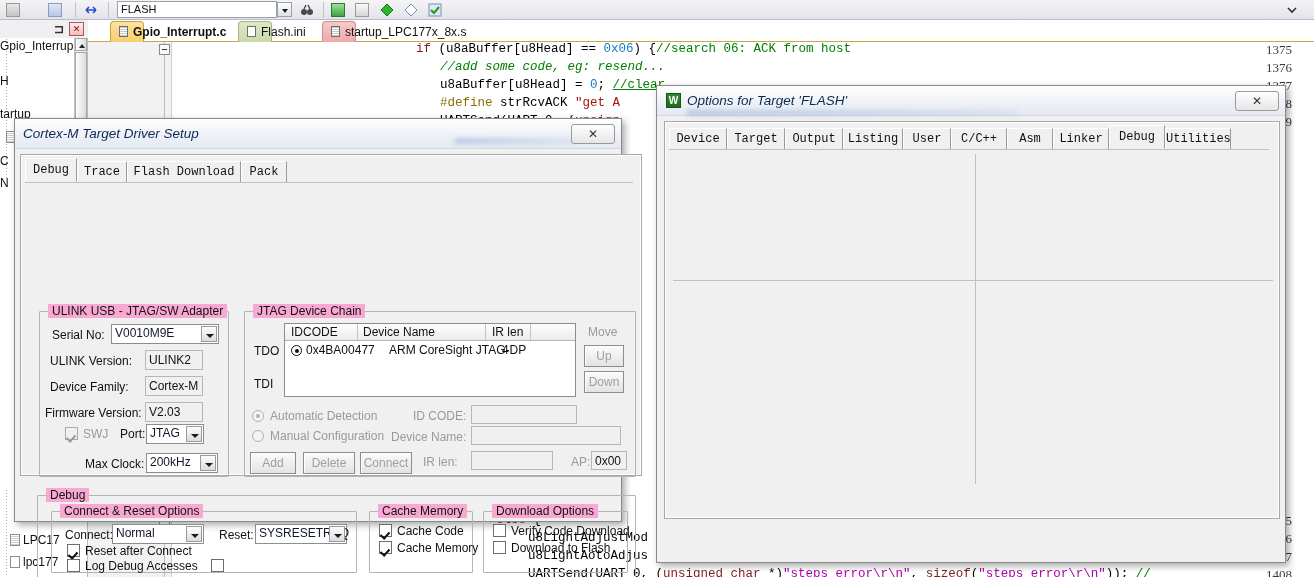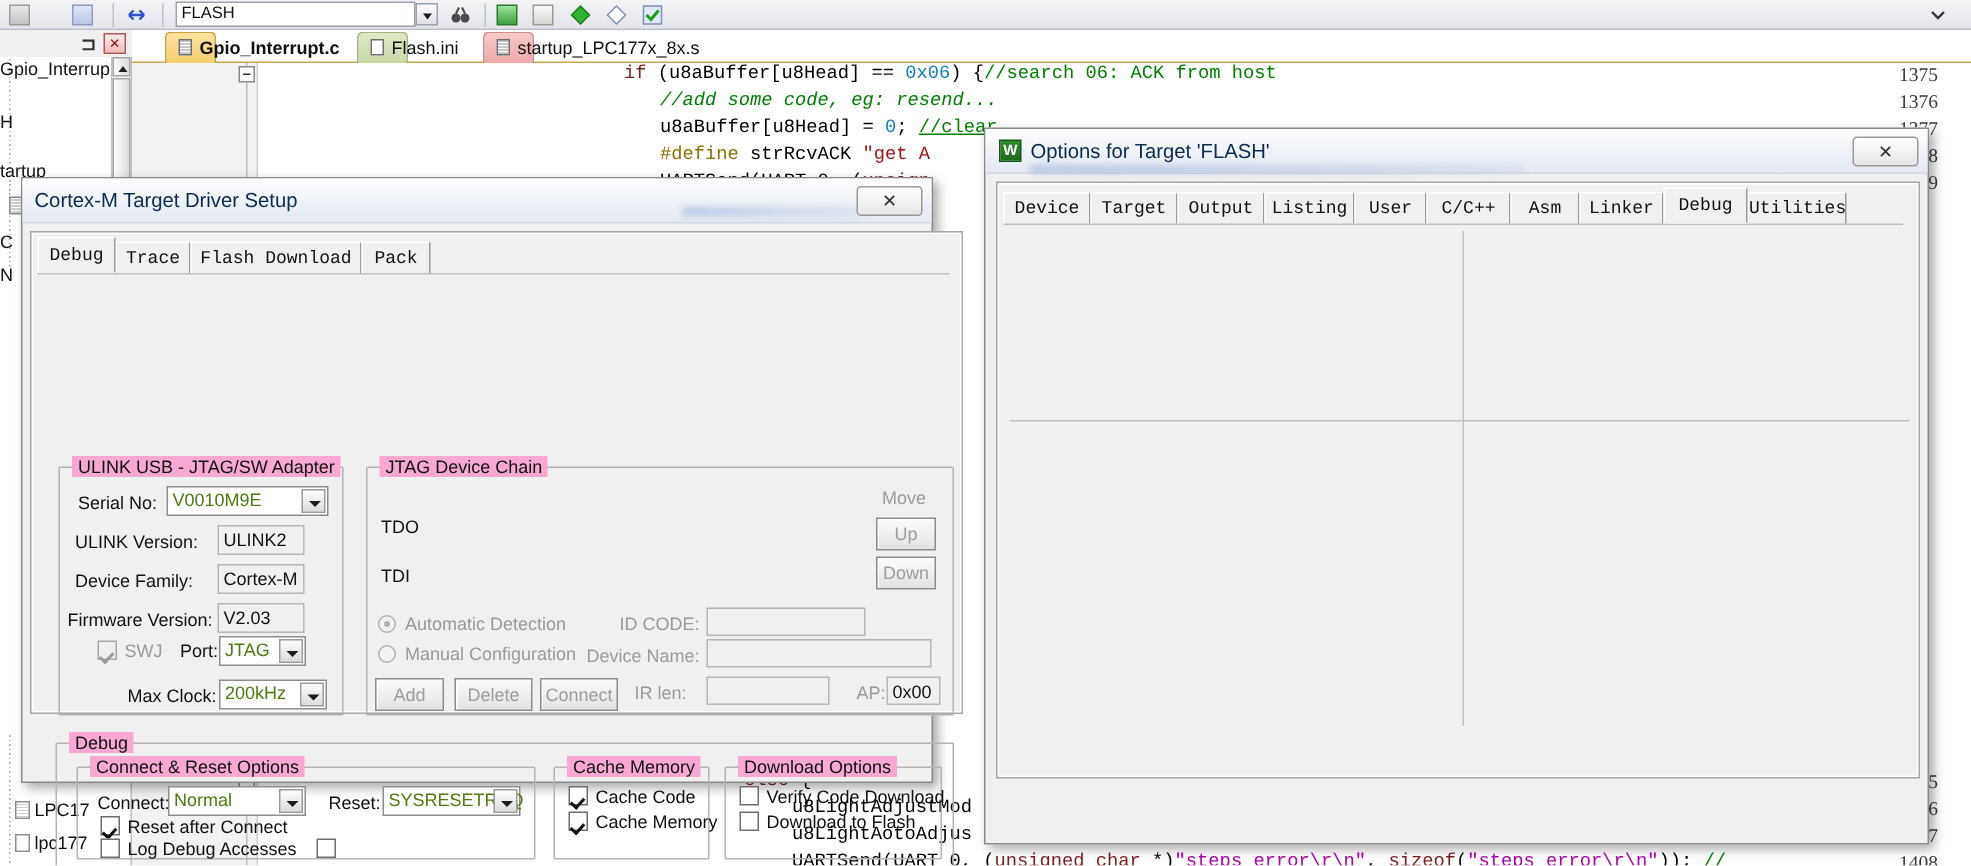--- a/index.html
+++ b/index.html
@@ -113,21 +113,21 @@
   .s { color:#a31515; } .p { color:#8a7000; } .u { text-decoration:underline; }
   .m { color:#b000b0; }
 
   
   .dlg { position:absolute; background:#f0f0f0; border:1px solid #8a8a8a;
      box-shadow:3px 3px 7px rgba(0,0,0,.34); }
   .dlg-title { position:absolute; left:0; top:0; right:0; height:30px;
      background:linear-gradient(#ffffff,#eef1f7 55%,#e4e9f2);
      border-bottom:1px solid #d3d8e2; }
   .dlg-title .tt { position:absolute; top:7px; font-size:13.5px; color:#0b2a52;
-     font-family:"Liberation Sans", sans-serif; white-space:nowrap; }
+     font-family:"Liberation Sans", sans-serif; white-space:nowrap;font-style:italic; }
   .dlg-x { position:absolute; right:6px; top:5px; width:44px; height:20px;
      background:linear-gradient(#fefefe,#e6e6e6); border:1px solid #9a9a9a;
      border-radius:3px; text-align:center; line-height:19px; font-size:12px; color:#333; }
   .blur { position:absolute; height:6px;
      background:linear-gradient(90deg,rgba(150,175,215,.55),rgba(150,175,215,.15));
      filter:blur(2px); }
 
   .panel { position:absolute; background:#f0f0f0;
      border:1px solid #fff; outline:1px solid #a8a8a8; }
 
@@ -146,21 +146,21 @@
 
   .lbl { position:absolute; font-size:12px; color:#111; white-space:nowrap; }
   .lbl.dis { color:#9a9a9a; }
 
   .txt { position:absolute; background:#fff; border:1px solid #8d8d8d;
      font-size:12px; padding:1px 3px; color:#111; line-height:16px;
      overflow:hidden; white-space:nowrap; }
   .txt.dis { background:#f0f0f0; border-color:#b6b6b6; }
 
   .combo { position:absolute; background:#fff; border:1px solid #8d8d8d; }
-  .combo .cv { position:absolute; left:3px; top:1px; font-size:12px; color:#4d7c0f;
+  .combo .cv { position:absolute; left:3px; top:1px; font-size:12px; color:#0f172a;
      white-space:nowrap; }
   .combo .cb { position:absolute; right:1px; top:1px; bottom:1px; width:16px;
      background:linear-gradient(#fdfdfd,#dcdcdc); border:1px solid #9a9a9a; }
   .combo .cb:after { content:""; position:absolute; left:4px; top:7px;
      border-left:4px solid transparent; border-right:4px solid transparent;
      border-top:4px solid #1c1c1c; }
 
   .btn { position:absolute; background:linear-gradient(#fbfbfb,#e3e3e3);
      border:1px solid #8d8d8d; text-align:center; font-size:12px; color:#111;
      line-height:normal; display:flex; align-items:center; justify-content:center;
@@ -391,20 +391,36 @@
     <span class="cv">200kHz</span>
     <span class="cb"></span>
   </div>
 
   <div class="grp" style="left:229px; top:192px; width:392px; height:166px;">
     <span class="cap">JTAG Device Chain</span>
   </div>
   <div class="lbl" style="left:239px; top:225px;">TDO</div>
   <div class="lbl" style="left:239px; top:258px;">TDI</div>
 
+  <div class="lv" style="left:269px; top:204px; width:292px; height:74px;">
+    <div class="lvh">
+      <span style="left:6px;">IDCODE</span>
+      <span style="left:78px;">Device Name</span>
+      <span style="left:207px;">IR len</span>
+      <span class="sp" style="left:72px;"></span>
+      <span class="sp" style="left:200px;"></span>
+      <span class="sp" style="left:245px;"></span>
+    </div>
+    <div class="lvrow" style="top:18px;">
+      <span class="radiodot" style="left:6px; top:3px;"></span>
+      <span style="left:21px;">0x4BA00477</span>
+      <span style="left:104px;">ARM CoreSight JTAG-DP</span>
+      <span style="left:217px;">4</span>
+    </div>
+  </div>
 
   <div class="lbl dis" style="left:573px; top:206px;">Move</div>
   <div class="btn dis" style="left:569px; top:226px; width:40px; height:22px;">Up</div>
   <div class="btn dis" style="left:569px; top:252px; width:40px; height:22px;">Down</div>
 
   <div class="rdo dis on" style="left:237px; top:291px;"></div>
   <div class="lbl dis" style="left:255px; top:290px;">Automatic Detection</div>
   <div class="rdo dis" style="left:237px; top:311px;"></div>
   <div class="lbl dis" style="left:255px; top:310px;">Manual Configuration</div>
 

